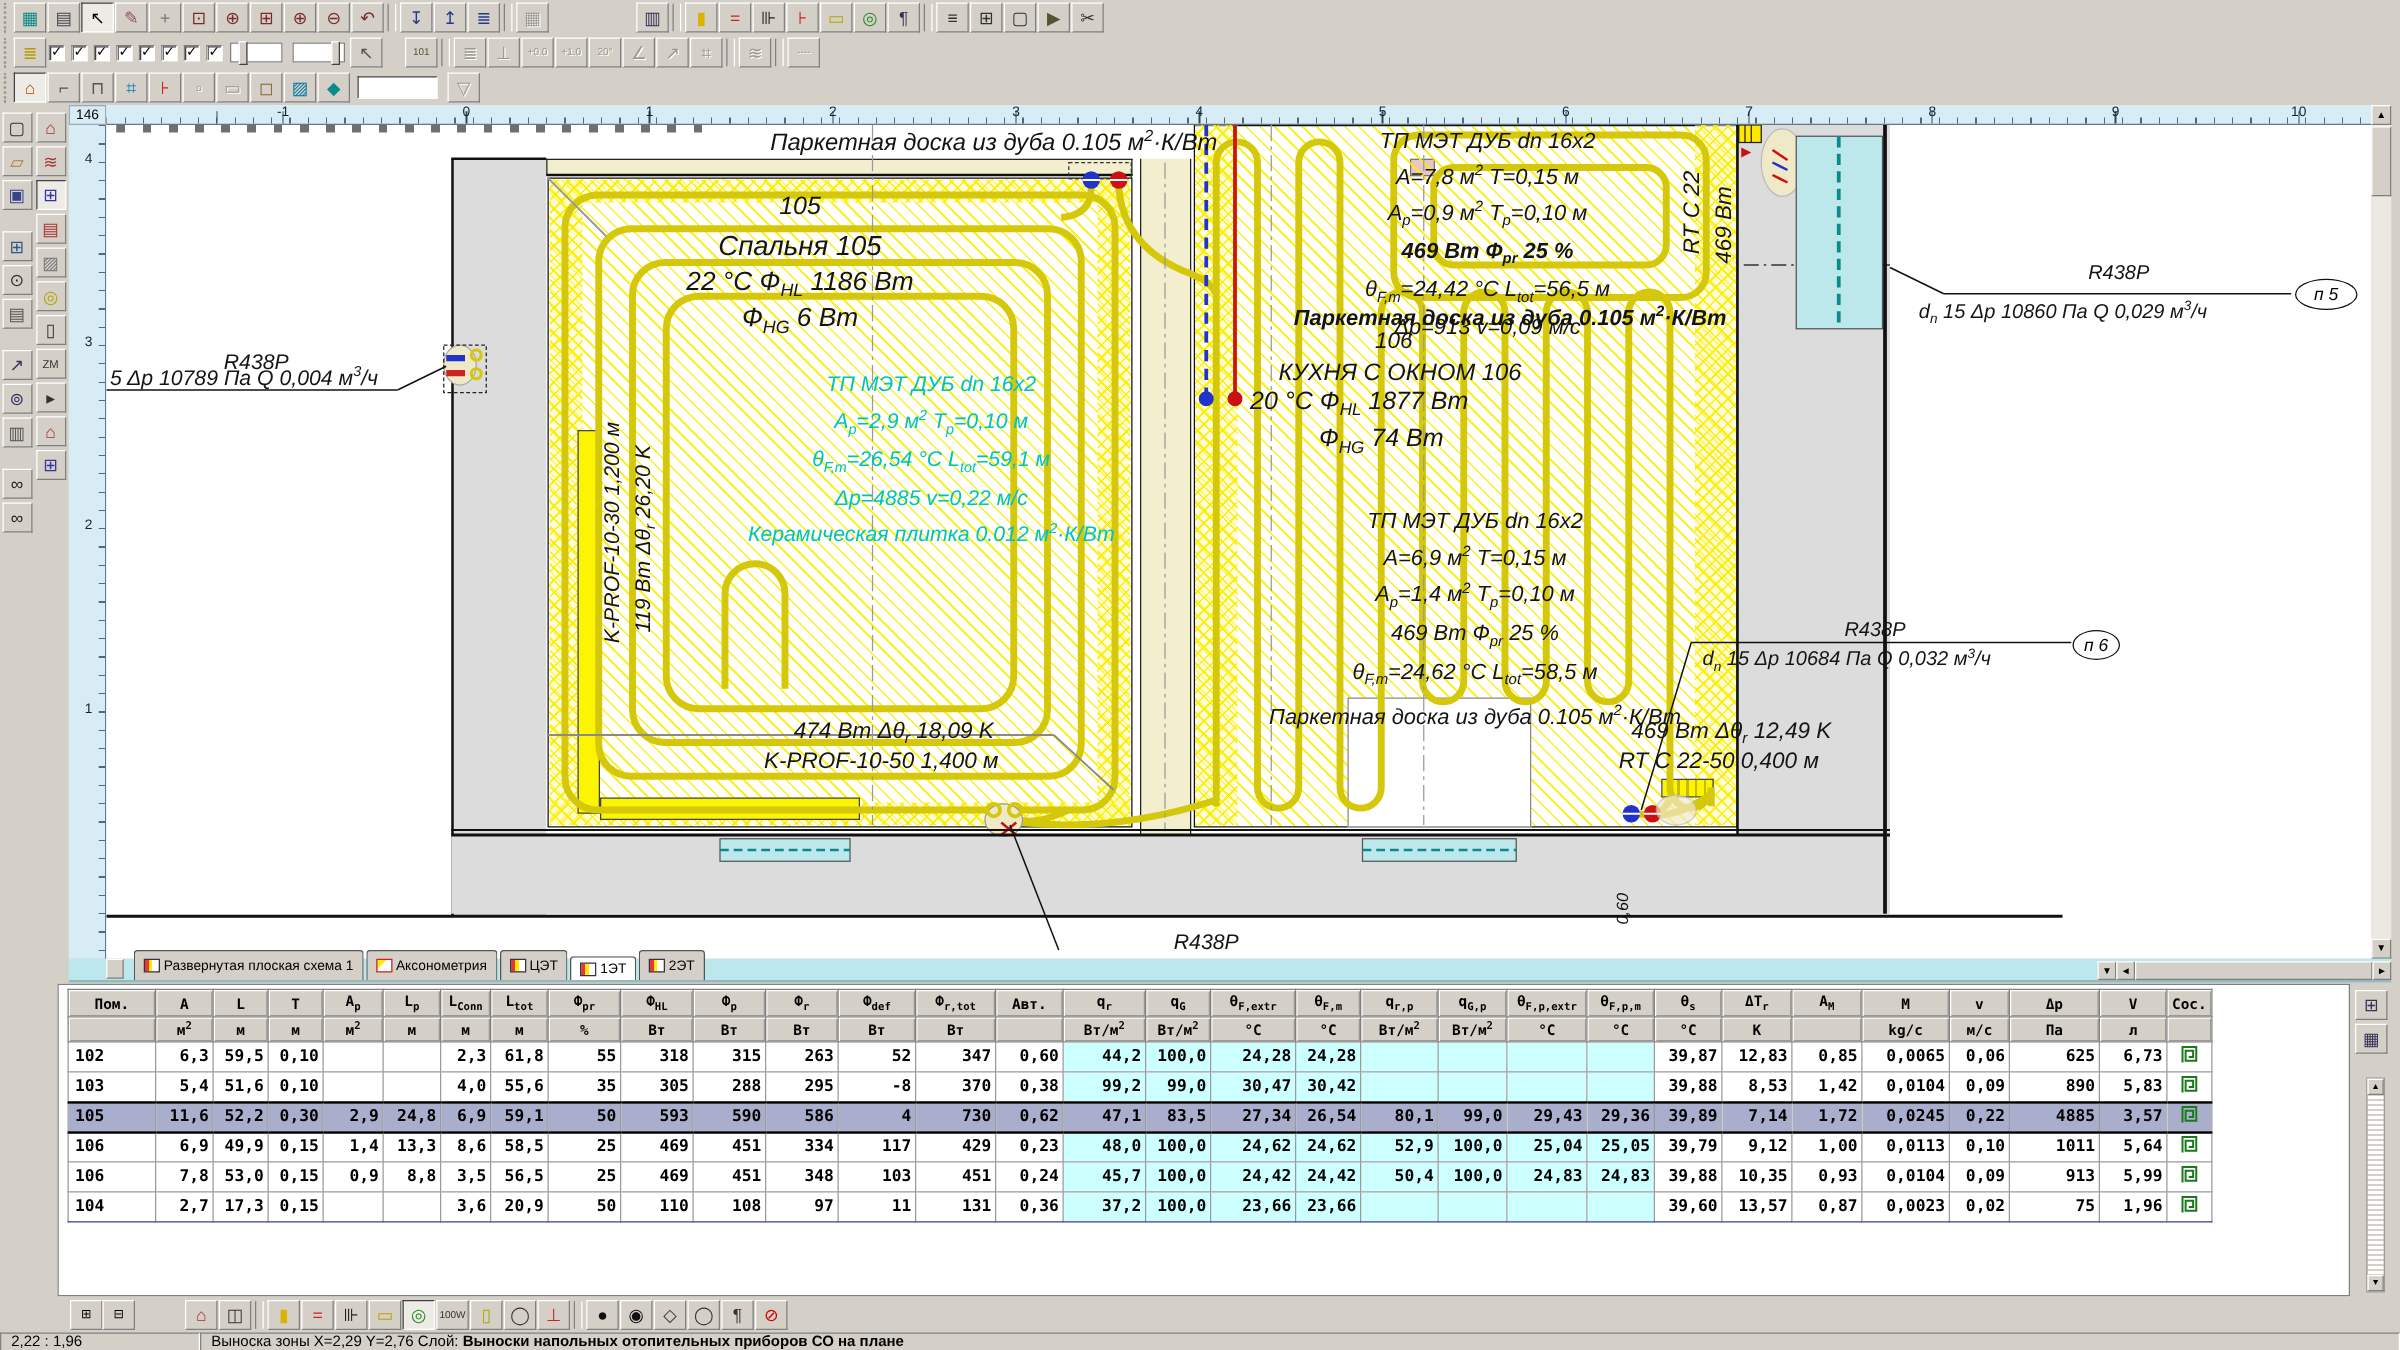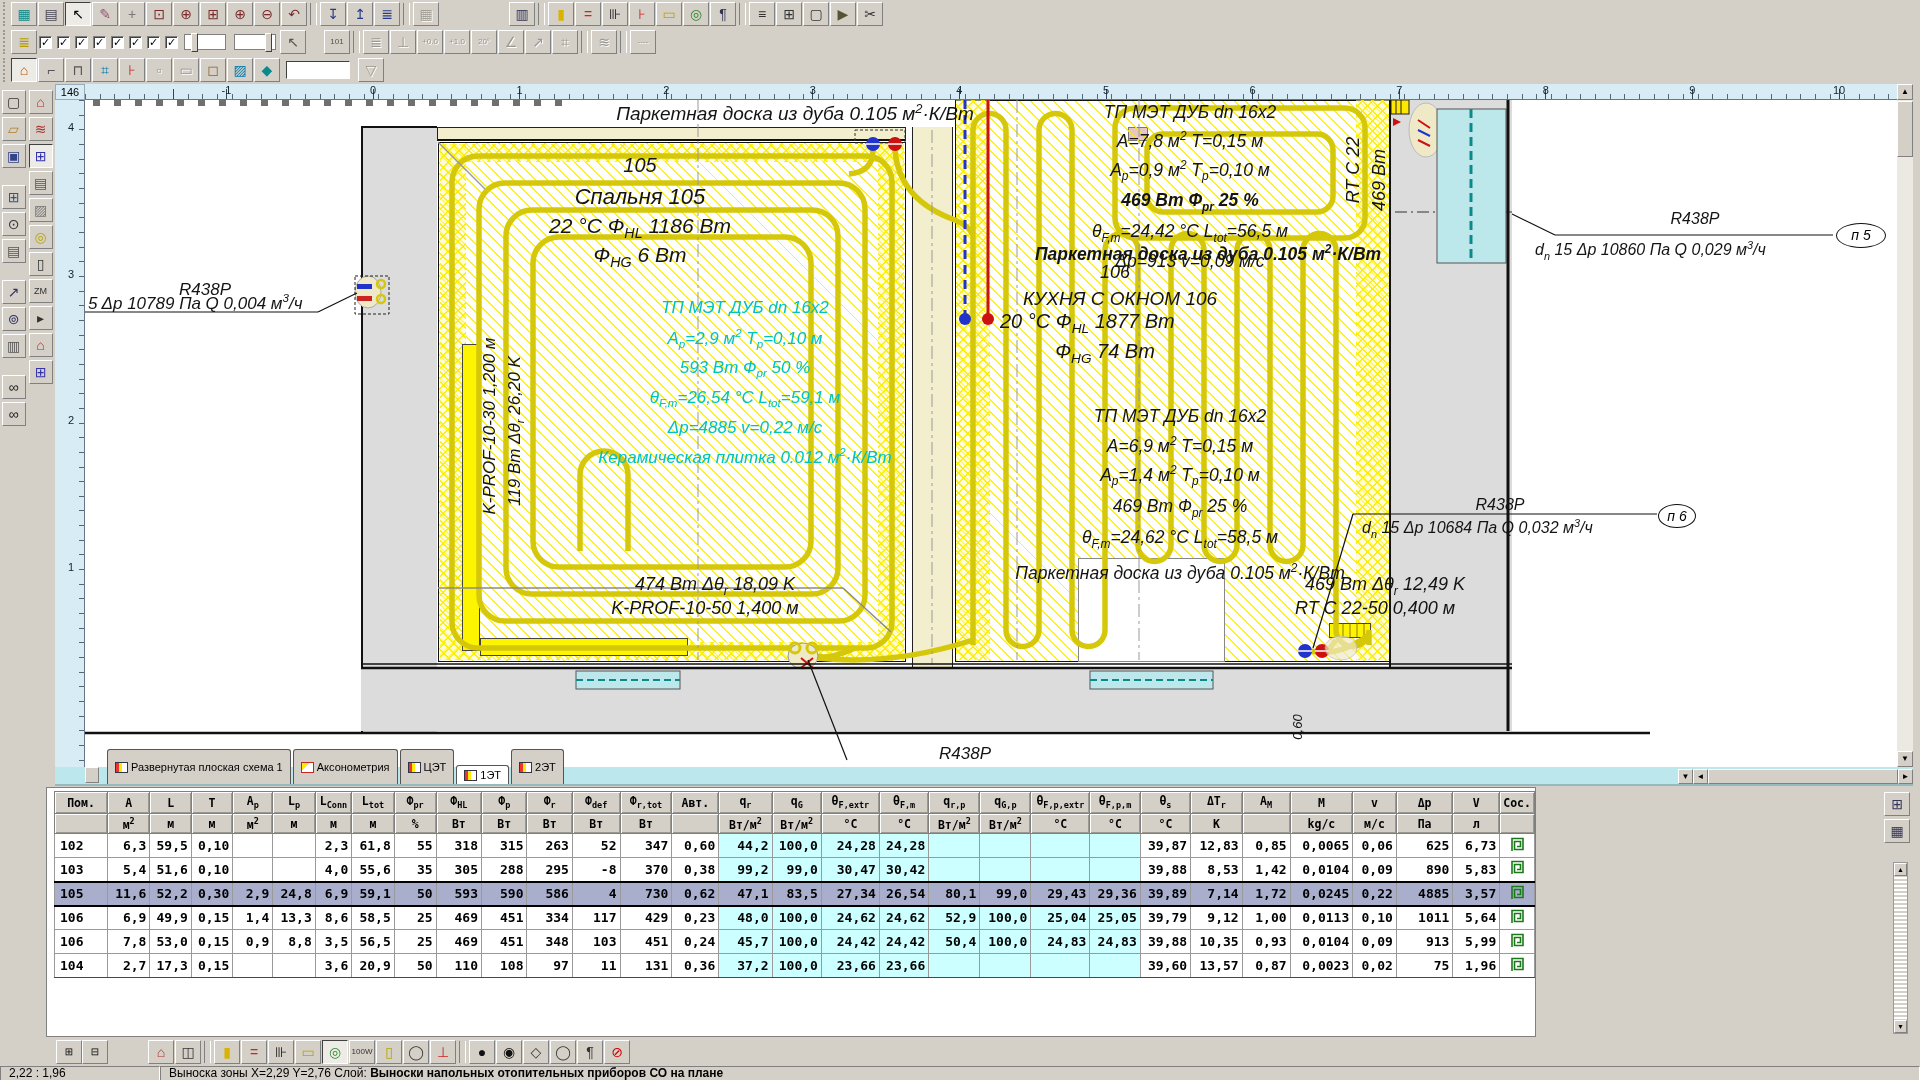--- a/index.html
+++ b/index.html
@@ -45,21 +45,21 @@
                  background:repeating-linear-gradient(180deg,#567 0 1px,transparent 1px 14.66px); }
   #canvas { position:absolute; left:85px; top:100px; width:1812px; height:667px; background:#fff; overflow:hidden; }
 
   
   #vscroll { position:absolute; left:1897px; top:84px; width:16px; height:683px; background:#ece9e2; }
   #vscroll .arr { position:absolute; left:0; width:16px; height:16px; background:#d4d0c8; border:1px solid; border-color:#fff #808080 #808080 #fff; font-size:8px; text-align:center; line-height:14px; cursor:pointer;}
   #vscroll .thumb { position:absolute; left:0; top:17px; width:16px; height:56px; background:#d4d0c8; border:1px solid; border-color:#fff #808080 #808080 #fff; cursor:grab;}
 
   
   #tabrow { position:absolute; left:55px; top:767px; width:1858px; height:19px; background:#bce7ec; border-bottom:2px solid #96b9bd; display:flex; align-items:flex-end; }
-  .vtab { height:35px; display:flex; align-items:center; gap:3px; padding:0 7px; font-size:11px; background:#d4d0c8;
+  .vtab { height:24px; display:flex; align-items:center; gap:3px; padding:0 7px; font-size:11px; background:#d4d0c8;
           border:1px solid #555; border-bottom:none; border-radius:3px 3px 0 0; margin-right:2px; cursor:pointer; white-space:nowrap; }
   .vtab.active { background:#fff; height:19px; font-weight:normal; }
   .tabicon { width:13px; height:11px; border:1px solid #334; background:linear-gradient(90deg,#e33 0 3px,#ffec00 3px 6px,#fff 6px); }
   .tabicon.axo { background:linear-gradient(135deg,#ffec00 0 5px,#fff 5px); border-color:#c22; }
   #tabrow .rc { margin-left:auto; display:flex; align-items:center; }
   #tabrow .rc .tbtn { width:15px; height:15px; font-size:8px; }
   #tabrow .hthumb { width:190px; height:15px; background:#d4d0c8; border:1px solid; border-color:#fff #808080 #808080 #fff; }
 
   
   .abs { position:absolute; }
@@ -73,21 +73,21 @@
   .brightstrip { background:#fcf400; border:1px solid #444; }
   .ann { position:absolute; font-style:italic; white-space:nowrap; color:#141414; }
   .ann.c { text-align:center; }
   .ann sub { font-size:68%; }
   .ann sup { font-size:68%; }
   .cyantxt { color:#00c2c2; }
   .vert { transform:rotate(-90deg); transform-origin:0 0; }
   .oval { position:absolute; border:1.5px solid #111; border-radius:50%; text-align:center; font-style:italic; background:#fff; }
 
   
-  #tablewrap { position:absolute; left:46px; top:787px; width:1490px; height:250px; background:#fff; border:1px solid #808080; overflow:hidden; }
+  #tablewrap { position:absolute; left:46px; top:787px; width:1834px; height:250px; background:#fff; border:1px solid #808080; overflow:hidden; }
   #htable { border-collapse:collapse; table-layout:fixed; margin:3px 0 0 7px;
             font-family:"DejaVu Sans Mono","Liberation Mono",monospace; font-weight:bold; font-size:13px; }
   #htable th { background:#d4d0c8; border:1px solid #808080; box-shadow:inset 1px 1px 0 #fff, inset -1px -1px 0 #9a988f;
                font-size:11.5px; font-weight:bold; height:22px; padding:0 2px; white-space:nowrap; overflow:hidden; }
   #htable tr.units th { height:20px; font-size:11.5px; }
   #htable th sub { font-size:8.5px; } #htable th sup { font-size:8.5px; }
   #htable td { border:1px solid #9a9a9a; height:24px; padding:0 3px; text-align:right; white-space:nowrap; overflow:hidden; background:#fff; }
   #htable td.name { text-align:left; padding-left:5px; }
   #htable td.cy { background:#ccffff; }
   #htable td.ic { text-align:center; padding:0; }
@@ -538,21 +538,20 @@
   <div class="ann c" style="left:510px;top:1px;width:400px;font-size:19px">Паркетная доска из дуба 0.105 м<sup>2</sup>·К/Вт</div>
 
   <div class="ann c" style="left:460px;top:54px;width:190px;font-size:20px">105</div>
   <div class="ann c" style="left:420px;top:84px;width:270px;font-size:22px">Спальня 105</div>
   <div class="ann c" style="left:400px;top:114px;width:310px;font-size:21px">22 °C Ф<sub>HL</sub> 1186 Вт</div>
   <div class="ann c" style="left:450px;top:143px;width:210px;font-size:21px">Ф<sub>HG</sub> 6 Вт</div>
 
   <div class="ann c cyantxt" style="left:490px;top:196px;width:340px;font-size:17px;line-height:24.5px">
     <div>ТП МЭТ ДУБ dn 16x2</div>
     <div>A<sub>p</sub>=2,9 м<sup>2</sup> T<sub>p</sub>=0,10 м</div>
-    <div>593 Вт Ф<sub>pr</sub> 50 %</div>
     <div>θ<sub>F,m</sub>=26,54 °C L<sub>tot</sub>=59,1 м</div>
     <div>Δp=4885 v=0,22 м/с</div>
     <div>Керамическая плитка 0.012 м<sup>2</sup>·К/Вт</div>
   </div>
 
   <div class="ann c" style="left:60px;top:180px;width:120px;font-size:17px">R438P</div>
   <div class="ann" style="left:3px;top:192px;font-size:17px">5 Δp 10789 Па Q 0,004 м<sup>3</sup>/ч</div>
 
   <div class="ann c vert" style="left:395px;top:456px;width:260px;font-size:17px">K-PROF-10-30 1,200 м</div>
   <div class="ann c vert" style="left:420px;top:466px;width:270px;font-size:17px">119 Вт Δθ<sub>r</sub> 26,20 K</div>

